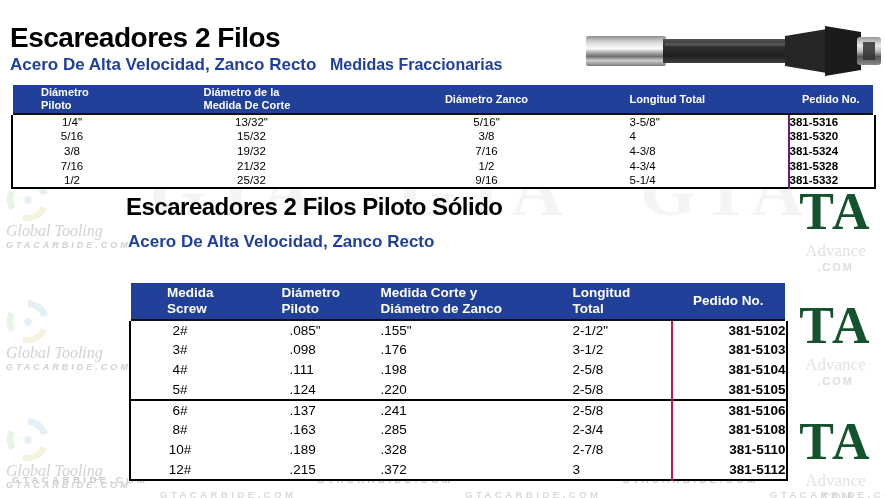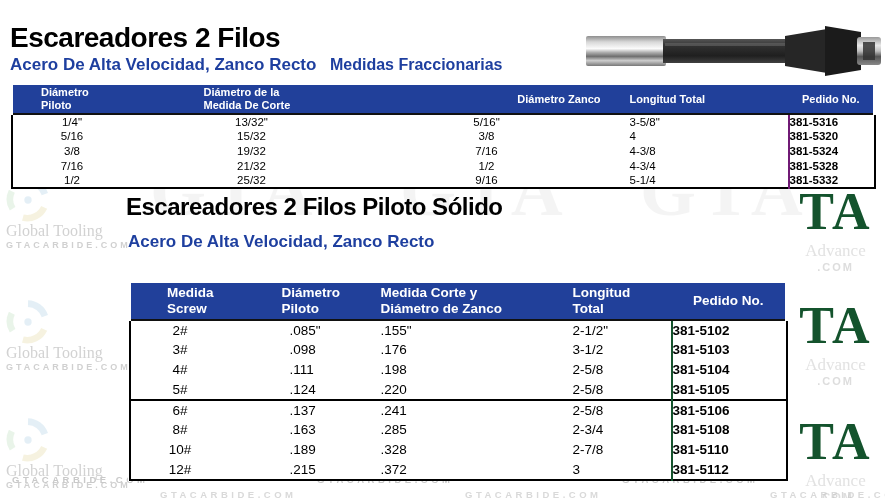--- a/index.html
+++ b/index.html
@@ -11,21 +11,21 @@
   .wm{position:absolute;}
   .wm-ghost{font-size:72px;font-weight:bold;color:#000;opacity:.04;letter-spacing:6px;
             font-family:"Liberation Serif",serif;}
   .wm-brand{font-family:"Liberation Serif",serif;font-size:16px;color:#d2d2d2;}
   .wm-domain{font-size:9px;font-weight:bold;letter-spacing:3px;color:#d0d0d0;}
   .wm-domain-row{font-size:9.5px;font-weight:bold;letter-spacing:3.5px;color:#c9c9c9;white-space:nowrap;}
   .wm-ta{font-family:"Liberation Serif",serif;font-size:52px;color:#14532d;font-weight:bold;letter-spacing:2px;}
   .wm-adv{font-family:"Liberation Serif",serif;font-size:17px;color:#e2e2e2;}
   .wm-com{font-size:11px;font-weight:bold;letter-spacing:2px;color:#dddddd;}
   .pin{opacity:.55;}
-  .logo-block{display:flex;flex-direction:column;align-items:flex-start;}
+  .logo-block{display:flex;flex-direction:column;align-items:flex-start;font-style:italic;}
 
   
   .abs{position:absolute;z-index:1;}
   .h1{left:10px;top:22px;font-size:28px;font-weight:bold;letter-spacing:-.5px;}
   .h2{left:126px;top:193px;font-size:24px;font-weight:bold;letter-spacing:-.5px;}
   .blue{color:#1e3f9f;font-weight:bold;}
   .sub1{left:10px;top:55px;font-size:17px;}
   .meas1{left:330px;top:56px;font-size:16px;}
   .sub2{left:128px;top:232px;font-size:17px;}
   .meas2{left:128px;top:258px;font-size:16px;}
@@ -38,21 +38,21 @@
   td{padding:0;vertical-align:middle;}
 
   
   #t1{left:10px;top:82px;width:865px;border:2px solid #000;border-top:3px solid #000;}
   #t1 thead tr{height:28px;}
   #t1 th{font-size:11px;line-height:13px;}
   #t1 tbody tr{height:14.8px;}
   #t1 td{font-size:11.5px;line-height:14px;}
   #t1 th:nth-child(1){text-align:left;padding-left:28px;}
   #t1 th:nth-child(2){text-align:left;padding-left:72px;}
-  #t1 th:nth-child(3){text-align:right;}
+  #t1 th:nth-child(3){text-align:center;}
   #t1 th:nth-child(4){text-align:left;padding-left:28px;}
   #t1 th:nth-child(5){text-align:center;}
   #t1 td:nth-child(1),#t1 td:nth-child(2),#t1 td:nth-child(3){text-align:center;}
   #t1 td:nth-child(4){text-align:left;padding-left:28px;}
   #t1 td:nth-child(5){font-weight:bold;border-left:2px solid #701a75;margin-left:12px;}
 
   
   #t2{left:128px;top:280px;width:657px;border:2px solid #000;border-top:3px solid #000;}
   #t2 thead tr{height:38px;}
   #t2 th{font-size:13.5px;line-height:16px;}
@@ -60,21 +60,21 @@
   #t2 td{font-size:13.5px;line-height:19px;}
   #t2 th:nth-child(1){text-align:left;padding-left:36px;}
   #t2 th:nth-child(2){text-align:left;padding-left:52px;}
   #t2 th:nth-child(3){text-align:left;padding-left:24px;}
   #t2 th:nth-child(4){text-align:left;padding-left:46px;}
   #t2 th:nth-child(5){text-align:center;}
   #t2 td:nth-child(1){text-align:center;}
   #t2 td:nth-child(2){text-align:left;padding-left:60px;}
   #t2 td:nth-child(3){text-align:left;padding-left:24px;}
   #t2 td:nth-child(4){text-align:left;padding-left:46px;}
-  #t2 td:nth-child(5){text-align:left;font-weight:bold;border-left:2px solid #14532d;}
+  #t2 td:nth-child(5){text-align:right;font-weight:bold;border-left:2px solid #be185d;}
   #t2 tr.grp td{border-top:2px solid #000;}
 
   .tool{left:585px;top:22px;width:298px;height:58px;}
 </style>
 </head>
 <body>
 
 <div class="page">
 
   <div class="wm-layer">

